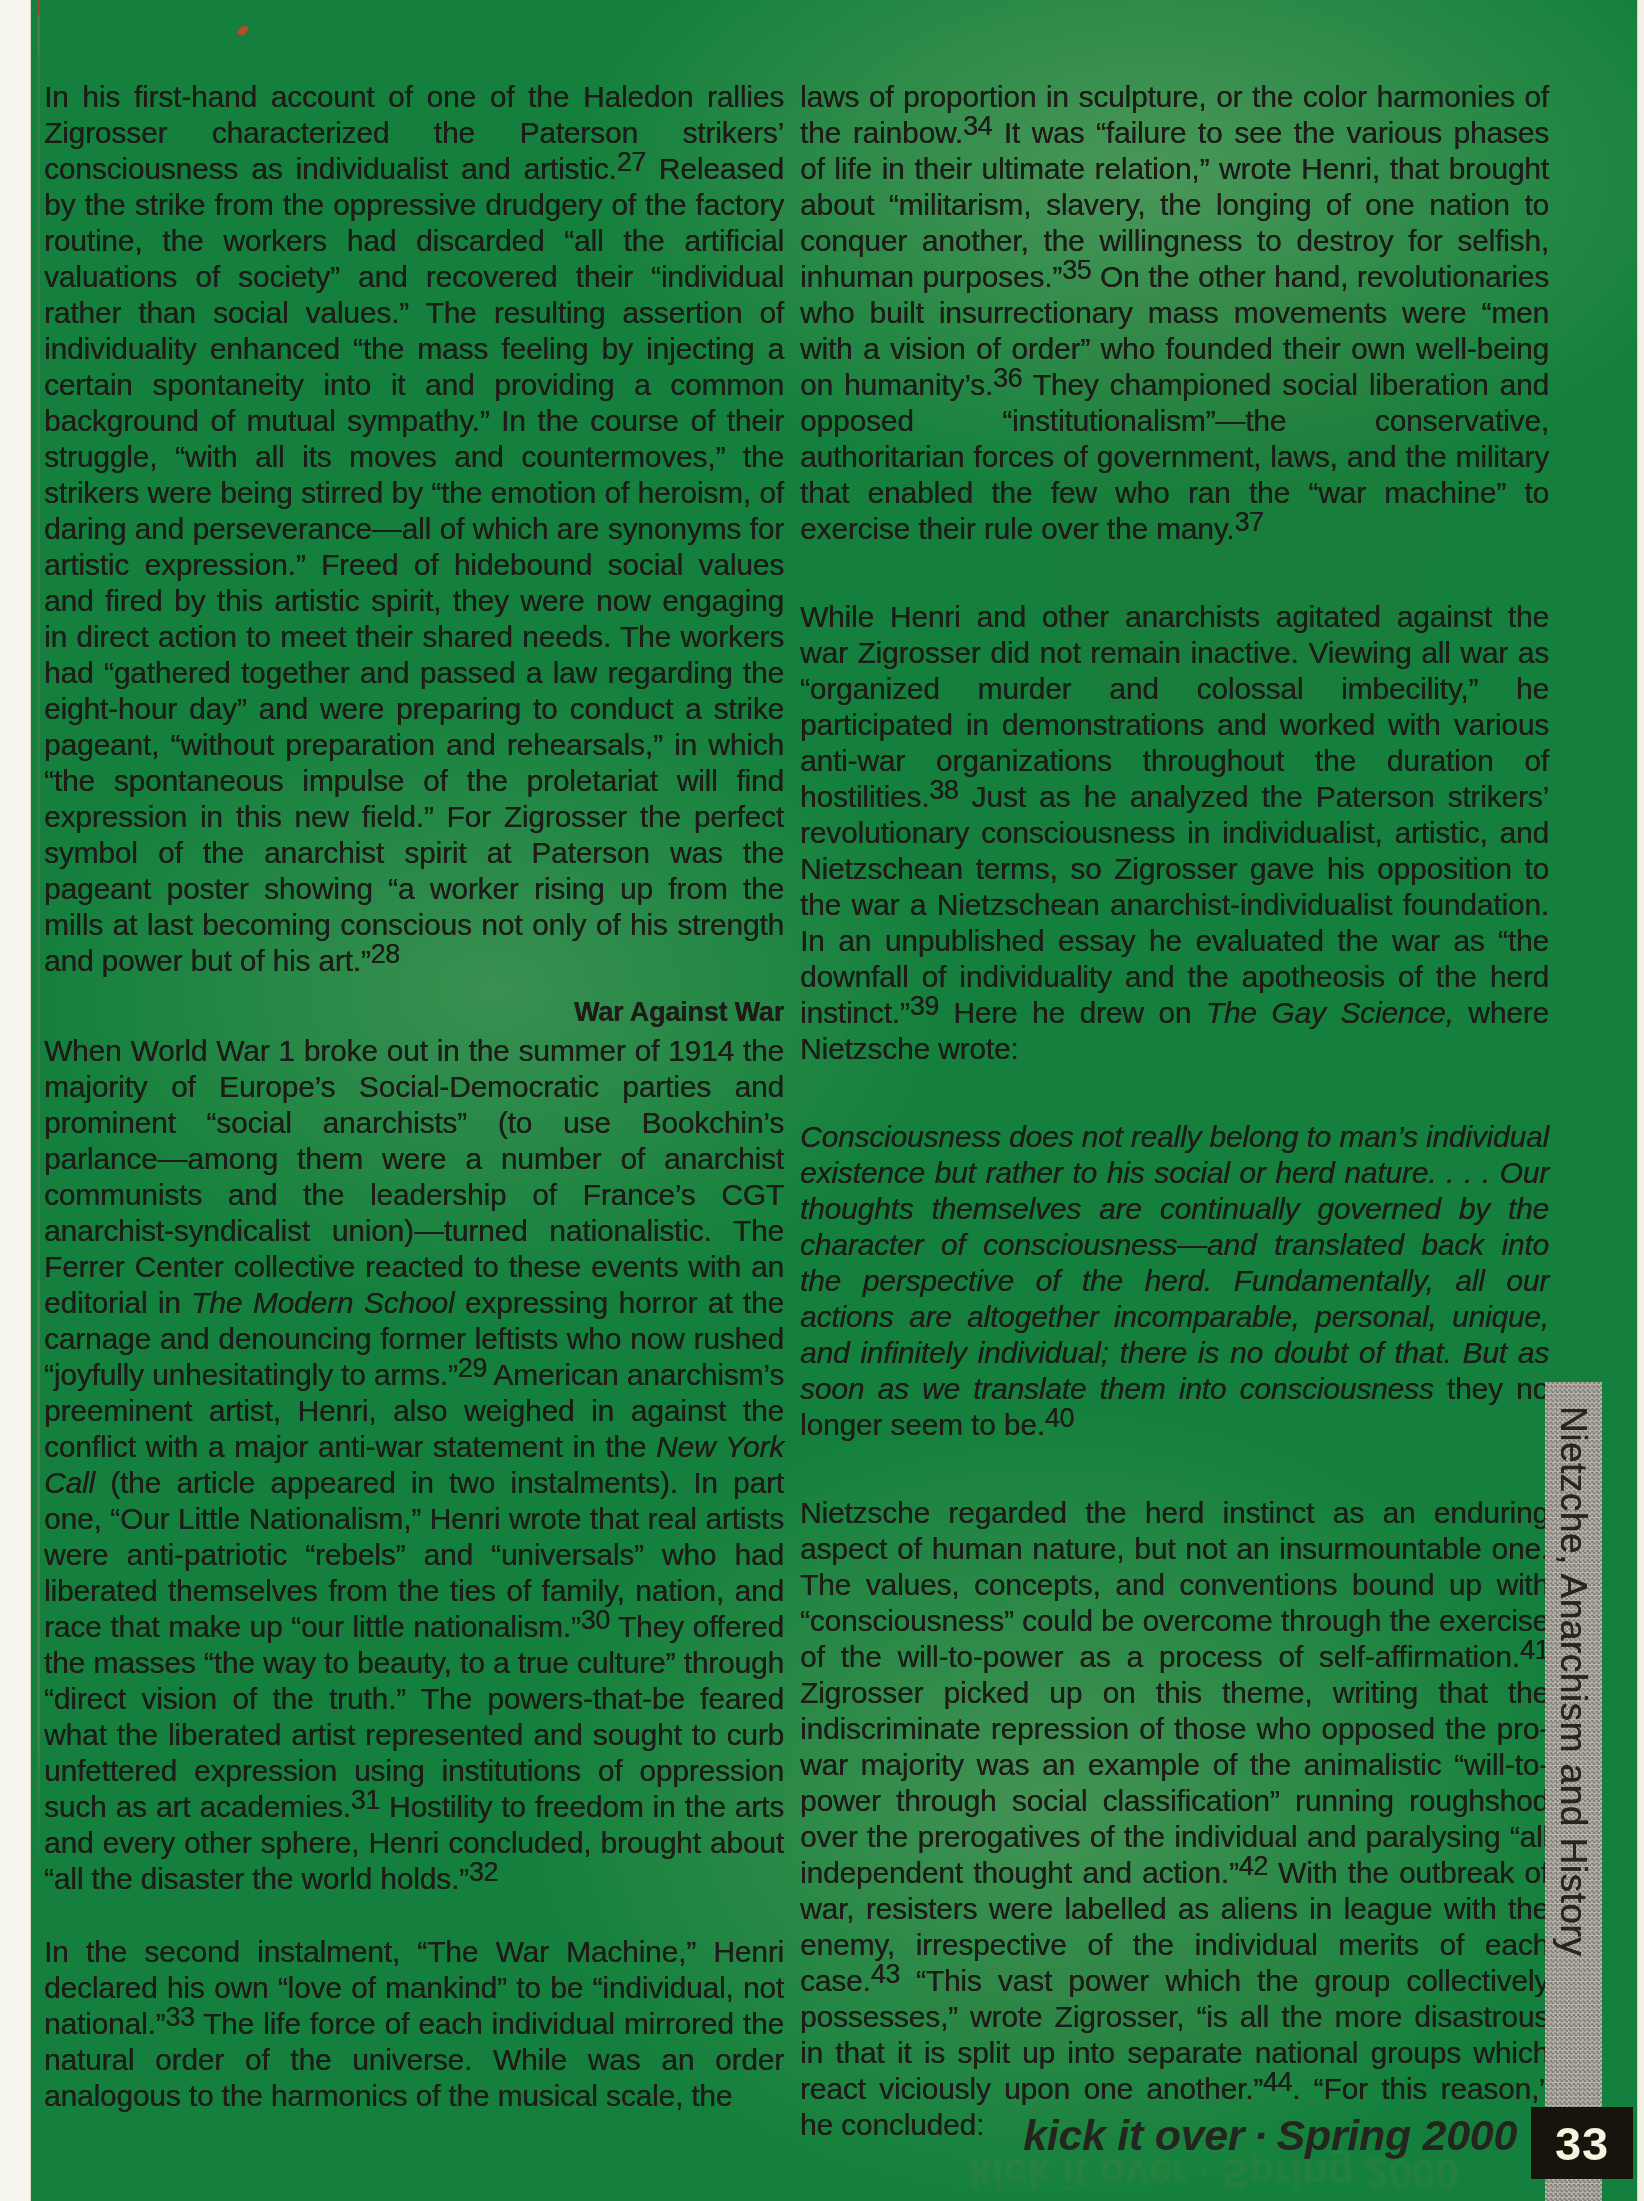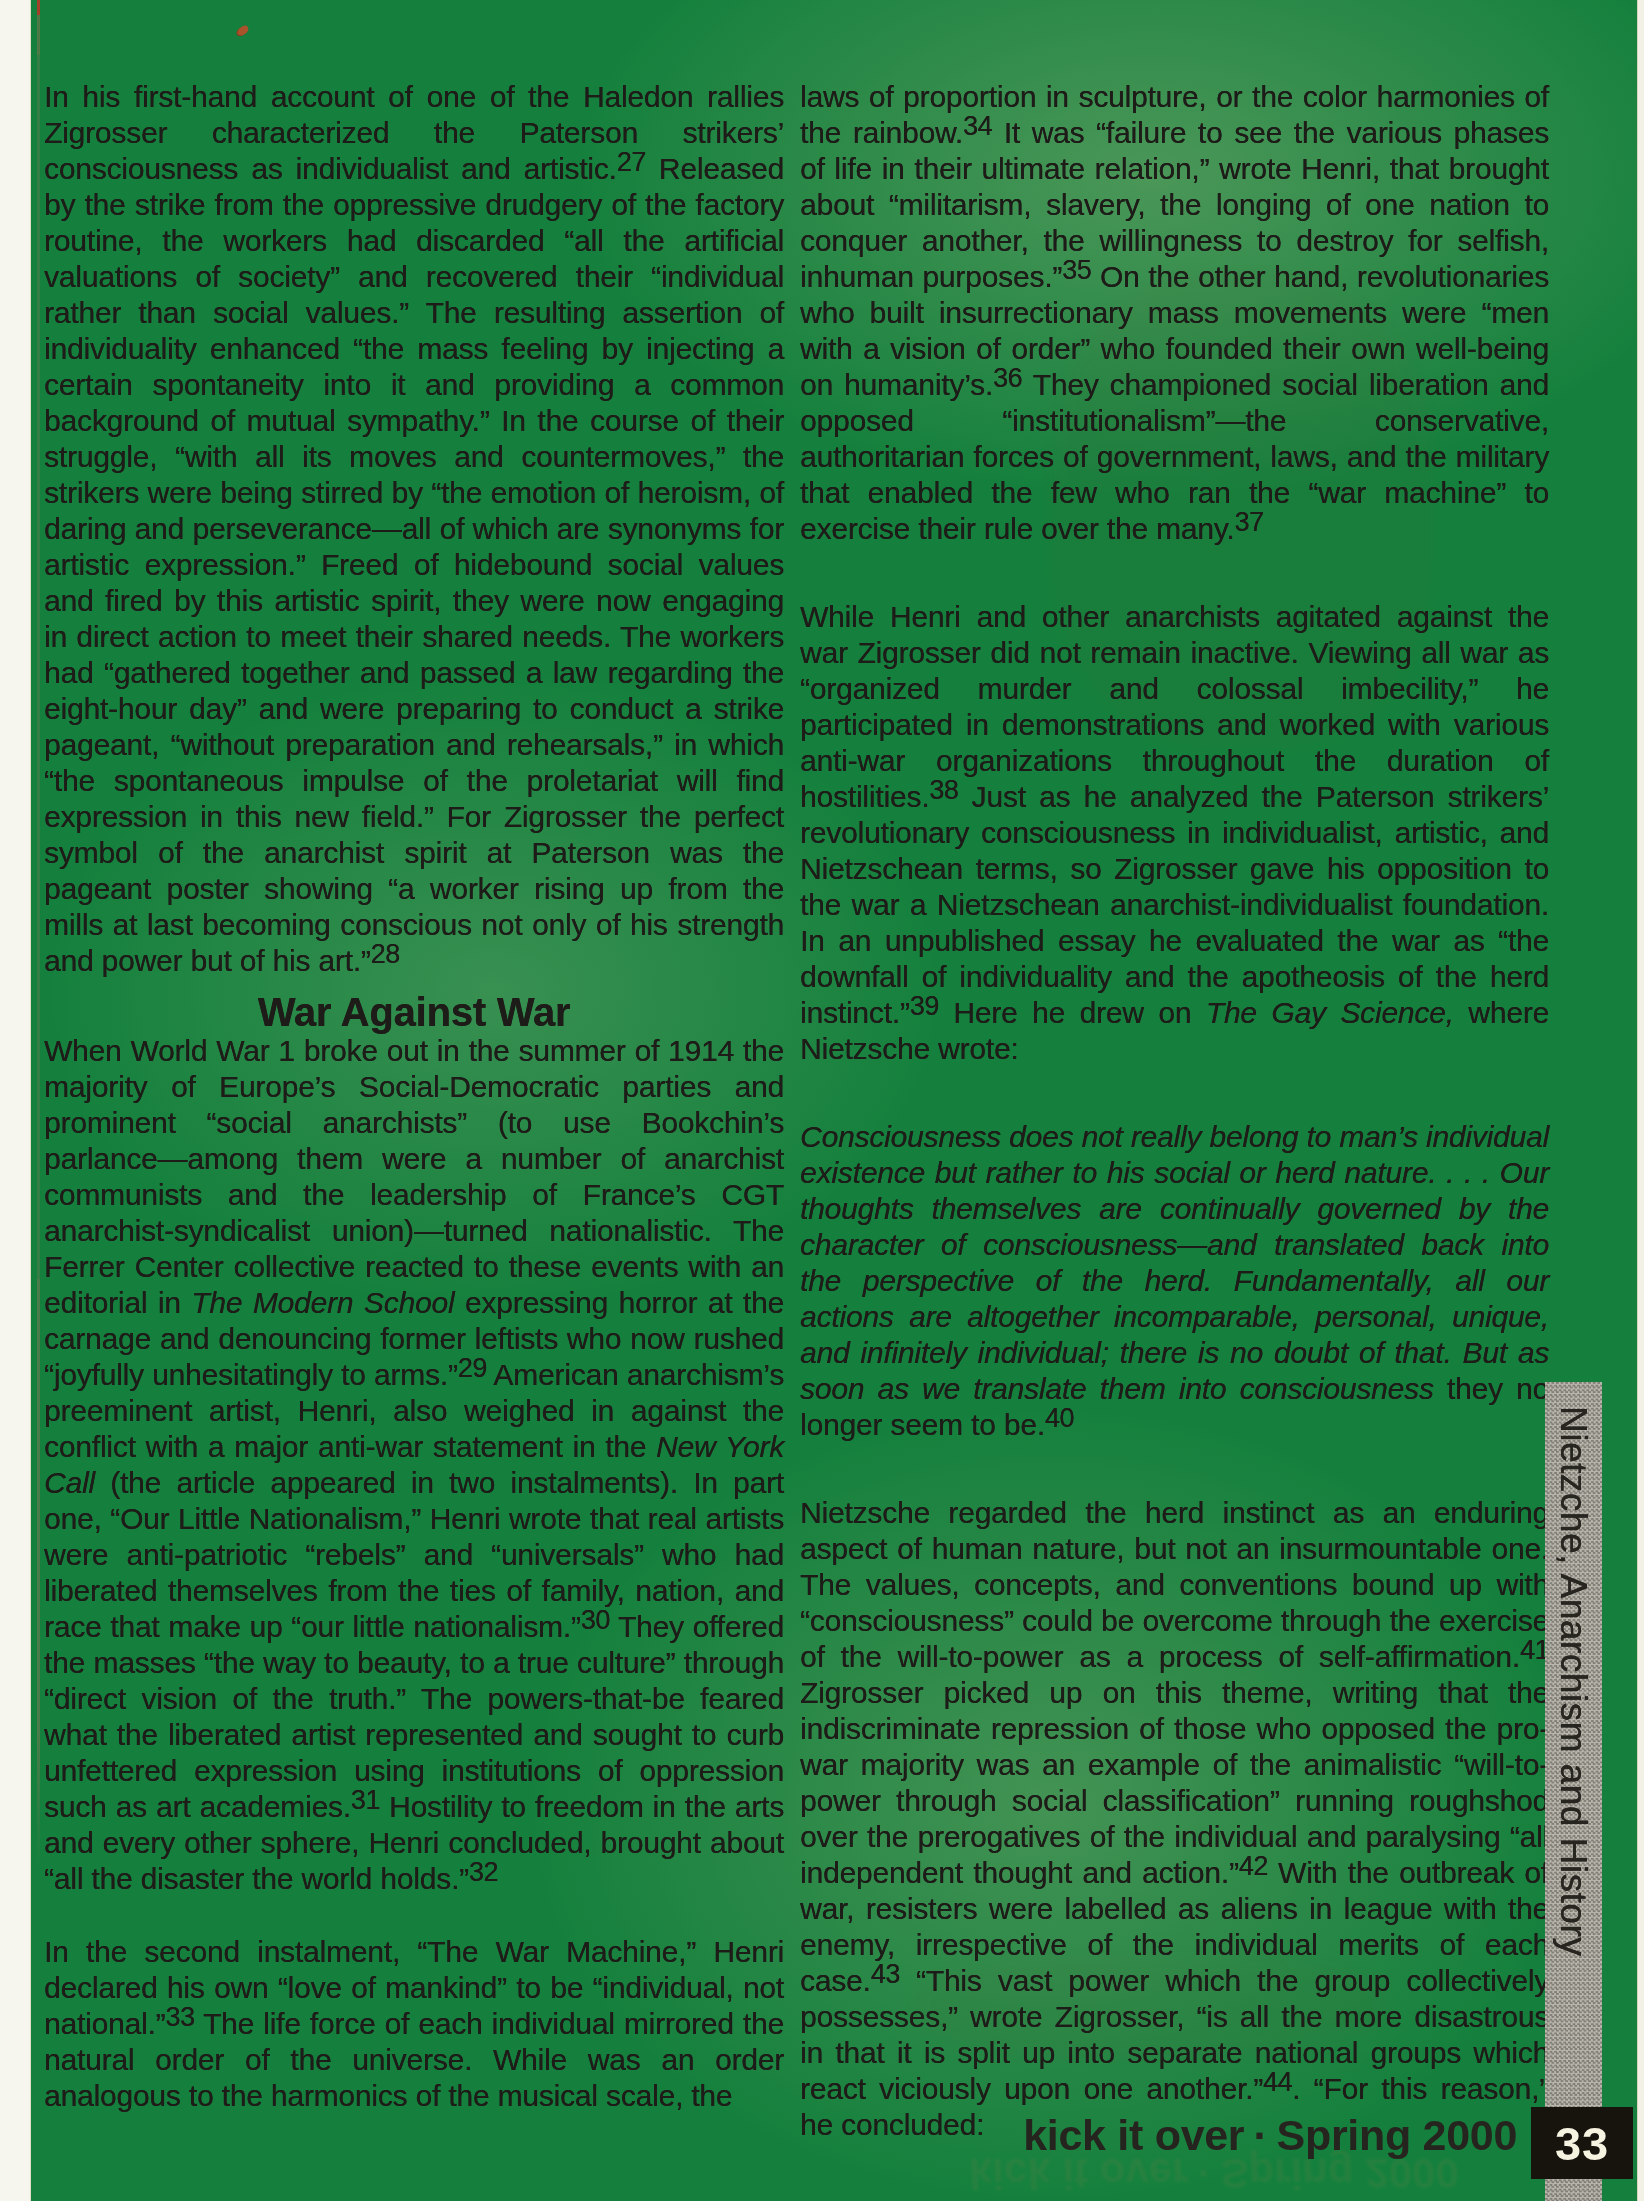--- a/index.html
+++ b/index.html
@@ -30,21 +30,21 @@
   .speck{position:absolute;left:236px;top:27.4px;width:12.8px;height:8.2px;background:#a8532b;border-radius:60% 40% 55% 45%;transform:rotate(-28deg);box-shadow:inset 0.9px 0 0 #7c3417;}
 
   .col{
     position:absolute;top:79px;color:#1e1c18;
     font-size:30px;line-height:36px;letter-spacing:-0.2px;
     text-align:justify;text-shadow:0.2px 0 0 currentColor;
   }
   .col-left{left:44px;width:740px;}
   .col-right{left:800px;width:749px;}
   .col p{margin:0;}
-  .heading{font-size:40px;line-height:38px;margin:13.7px 0 2.7px;text-align:center;font-weight:700;letter-spacing:-0.2px;}
+  .heading{font-size:27px;line-height:38px;margin:13.7px 0 2.7px;text-align:right;font-weight:700;letter-spacing:-0.2px;}
   .gap-left{margin-top:37px !important;}
   .col-right .para{margin-top:52px;}
   .col-right .para:first-child{margin-top:0;}
   .quote{font-style:italic;}
   .sup{font-size:0.9em;vertical-align:0.3em;line-height:0;letter-spacing:-0.5px;}
   .it{font-style:italic;}
   .rm{font-style:normal;}
   .sup.rm{font-style:normal;}
 
   .sidebar-bar{
@@ -55,21 +55,21 @@
   }
   .sidebar-text{
     writing-mode:vertical-rl;text-orientation:mixed;
     height:100%;box-sizing:border-box;padding-top:24px;
     font-size:37px;line-height:57px;letter-spacing:0.5px;
     color:#26251f;text-shadow:0.3px 0 0 currentColor;white-space:nowrap;
   }
 
   .footer{
     position:absolute;top:2111px;right:128px;white-space:nowrap;
-    font-weight:700;font-size:43px;letter-spacing:-0.3px;color:#26241e;
+    font-weight:700;font-size:43px;letter-spacing:-0.3px;color:#26241e;font-style:italic;
   }
   .footer .dot{padding:0 9.1px;}
   .badge{
     position:absolute;left:1531px;top:2107px;width:102px;height:72px;
     background:#17140e;color:#f7f3e1;
     display:flex;align-items:center;justify-content:center;
     font-weight:700;font-size:47px;letter-spacing:0.9px;
   }
   .ghost-footer{
     position:absolute;top:2149px;left:969px;transform:scaleY(-1) skewX(-2deg);

